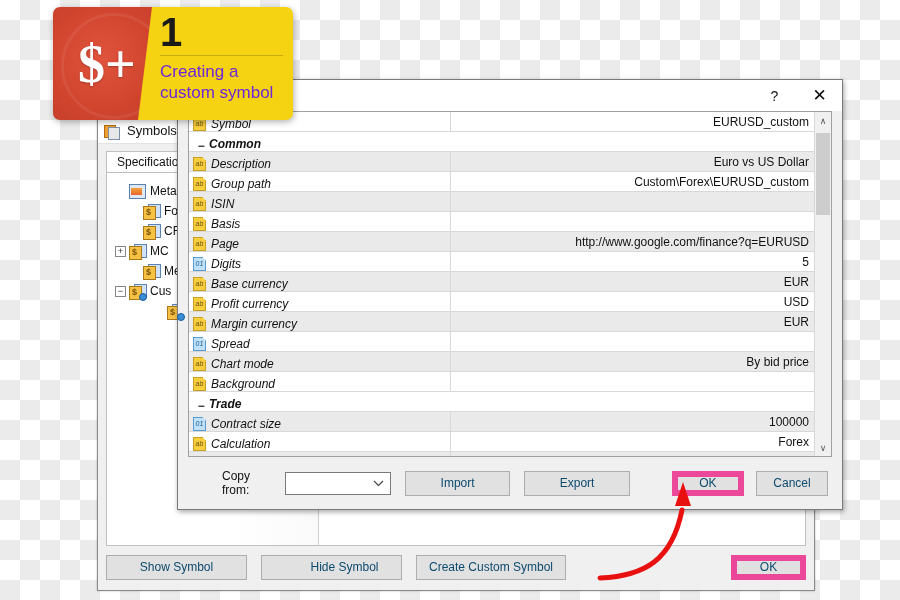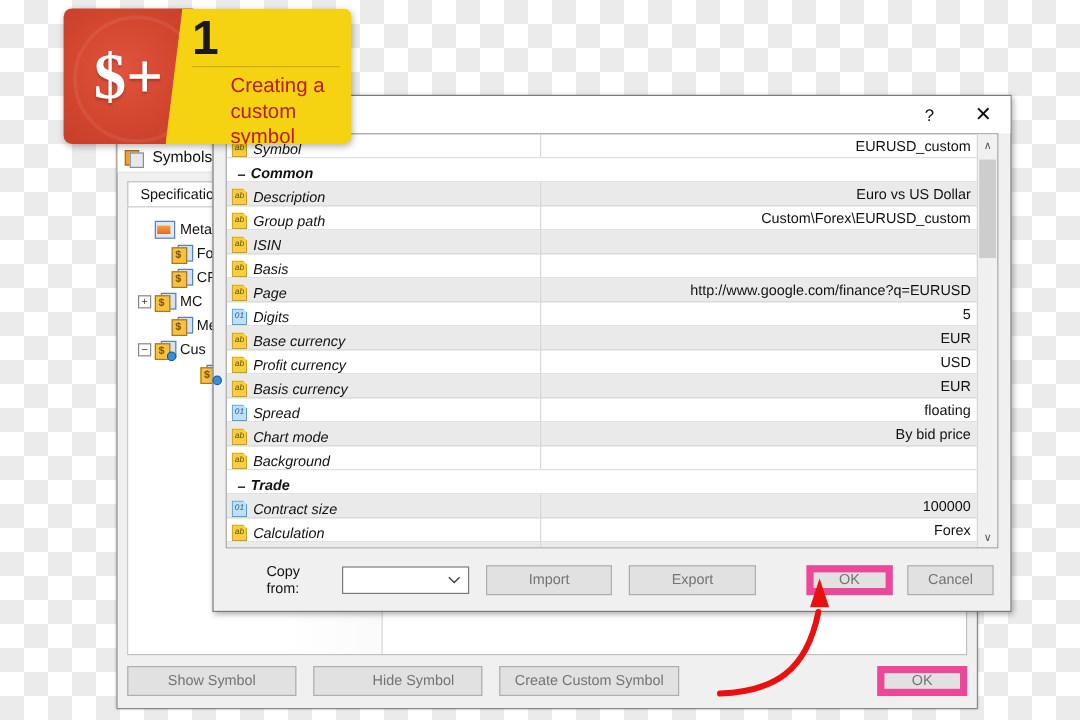--- a/index.html
+++ b/index.html
@@ -107,21 +107,21 @@
     width: 8px; height: 8px; border-radius: 50%;
     background: #3a8ed6; border: 1px solid #1a5d99;
   }
   #spec-right { flex: 1; background: #fff; }
 
   #symbols-footer {
     position: absolute; left: 8px; right: 8px; bottom: 8px; height: 30px;
     display: flex; align-items: center;
   }
   .btn {
-    font-size: 12px; color: #737373; background: #e1e1e1;
+    font-size: 12px; color: #0c4a6e; background: #e1e1e1;
     border: 1px solid #adadad; height: 25px;
     display: flex; align-items: center; justify-content: center;
     cursor: default; user-select: none;
   }
   .btn.default {
     border: 6px solid #ec4899; background: #e1e1e1;
   }
   #btn-show   { width: 141px; }
   #btn-hide   { width: 141px; margin-left: 14px; padding-left: 26px; }
   #btn-create { width: 150px; margin-left: 14px; }
@@ -251,21 +251,21 @@
     border-radius: 0 7px 7px 0;
     clip-path: polygon(14px 0, 100% 0, 100% 100%, 0 100%);
     padding: 4px 10px 0 22px;
   }
   #badge-number {
     font-size: 40px; font-weight: bold; color: #1a1a1a; line-height: 42px;
     font-family: "Liberation Sans", sans-serif;
   }
   #badge-rule { height: 1px; background: #c8ad0f; margin: 2px 0 5px 0; }
   #badge-line1, #badge-line2 {
-    font-size: 17px; color: #b91c1c; line-height: 21px; margin-left: 32px;
+    font-size: 17px; color: #6d28d9; line-height: 21px;
   }
 
   
   #red-arrow {
     position: absolute; left: 590px; top: 480px;
     width: 200px; height: 110px; pointer-events: none;
   }
 </style>
 </head>
 <body>
@@ -442,31 +442,30 @@
         <span class="prop-name">
           <span class="type-icon">ab</span>
           <span>Profit currency</span>
         </span>
         <span class="prop-value">USD</span>
       </div>
 
       <div class="prop-row alt">
         <span class="prop-name">
           <span class="type-icon">ab</span>
-          <span>Basis currency</span>
+          <span>Margin currency</span>
         </span>
         <span class="prop-value">EUR</span>
       </div>
 
       <div class="prop-row">
         <span class="prop-name">
           <span class="type-icon num">01</span>
           <span>Spread</span>
         </span>
-        <span class="prop-value">floating</span>
       </div>
 
       <div class="prop-row alt">
         <span class="prop-name">
           <span class="type-icon">ab</span>
           <span>Chart mode</span>
         </span>
         <span class="prop-value">By bid price</span>
       </div>
 

